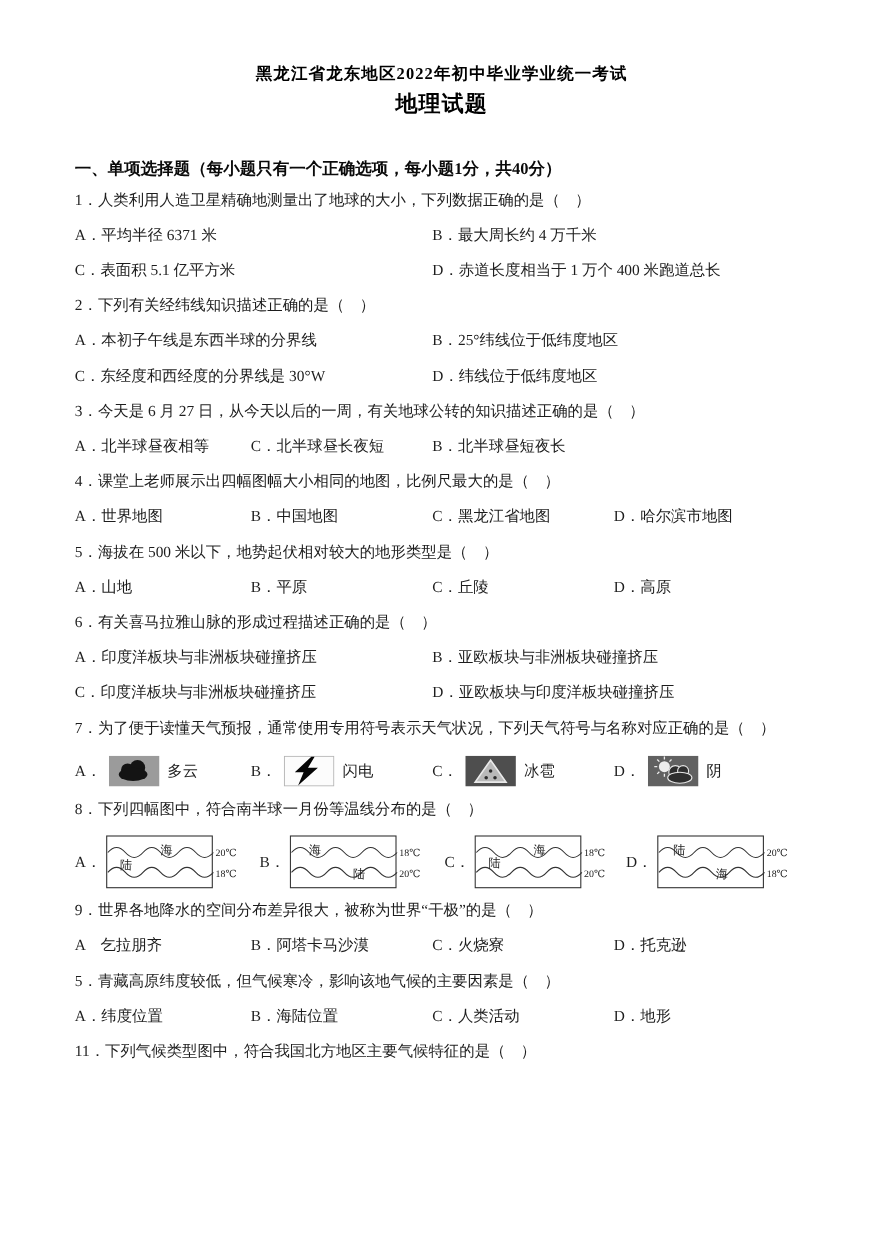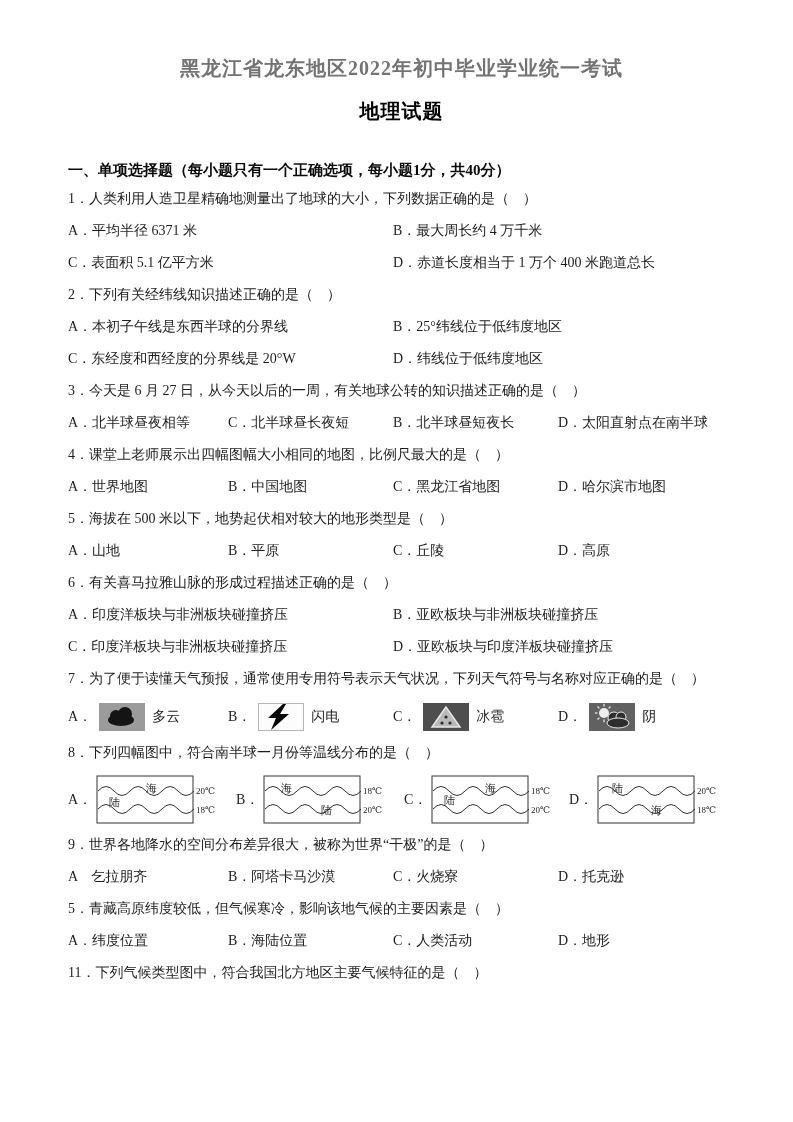--- a/index.html
+++ b/index.html
@@ -4,26 +4,26 @@
 <style>
   * { margin:0; padding:0; box-sizing:border-box; }
   html,body { background:#ffffff; }
   body {
     width:793px; height:1122px;
     font-family:"Liberation Serif","DejaVu Serif",serif;
     color:#1d1d1d; overflow:hidden;
   }
   .page { width:793px; height:1122px; padding:55px 58px 0 68px; }
   .title {
-    text-align:center; font-size:20px; font-weight:bold; color:#737373;
+    text-align:center; font-size:15px; font-weight:bold; color:#000000;
     line-height:27px; letter-spacing:1px;
   }
   .subtitle {
     text-align:center; font-size:20px; font-weight:bold; color:#000;
-    margin-top:16px; line-height:27px; letter-spacing:1px;
+    line-height:27px; letter-spacing:1px;
   }
   .section-header {
     font-size:15px; font-weight:bold; color:#0a0a0a;
     margin-top:32px; line-height:26px;
   }
   #questions { margin-top:0; }
   .stem { font-size:14px; line-height:32px; white-space:nowrap; }
   .options { font-size:14px; }
   .option { line-height:32px; white-space:nowrap; }
   .options.two-col  { display:grid; grid-template-columns:325px 1fr; }
@@ -60,31 +60,30 @@
           <div class="option">B．最大周长约 4 万千米</div>
           <div class="option">C．表面积 5.1 亿平方米</div>
           <div class="option">D．赤道长度相当于 1 万个 400 米跑道总长</div>
         </div>
       </div>
       <div class="question">
         <div class="stem">2．下列有关经纬线知识描述正确的是（　）</div>
         <div class="options two-col">
           <div class="option">A．本初子午线是东西半球的分界线</div>
           <div class="option">B．25°纬线位于低纬度地区</div>
-          <div class="option">C．东经度和西经度的分界线是 20°W</div>
+          <div class="option">C．东经度和西经度的分界线是 30°W</div>
           <div class="option">D．纬线位于低纬度地区</div>
         </div>
       </div>
       <div class="question">
         <div class="stem">3．今天是 6 月 27 日，从今天以后的一周，有关地球公转的知识描述正确的是（　）</div>
         <div class="options four-col">
           <div class="option">A．北半球昼夜相等</div>
           <div class="option">C．北半球昼长夜短</div>
           <div class="option">B．北半球昼短夜长</div>
-          <div class="option">D．太阳直射点在南半球</div>
         </div>
       </div>
       <div class="question">
         <div class="stem">4．课堂上老师展示出四幅图幅大小相同的地图，比例尺最大的是（　）</div>
         <div class="options four-col">
           <div class="option">A．世界地图</div>
           <div class="option">B．中国地图</div>
           <div class="option">C．黑龙江省地图</div>
           <div class="option">D．哈尔滨市地图</div>
         </div>

